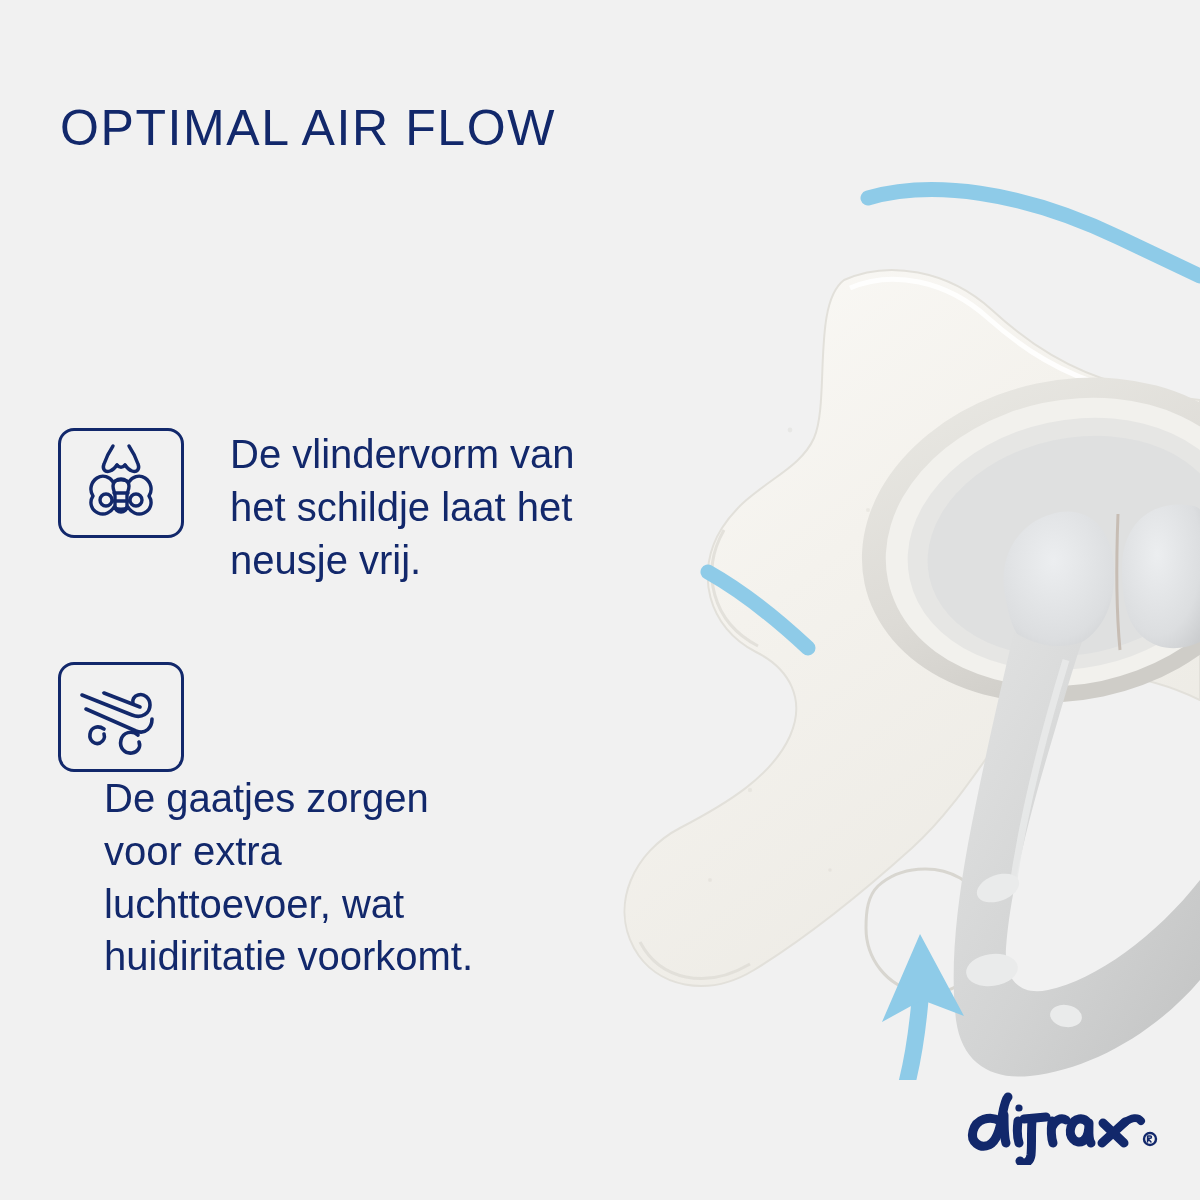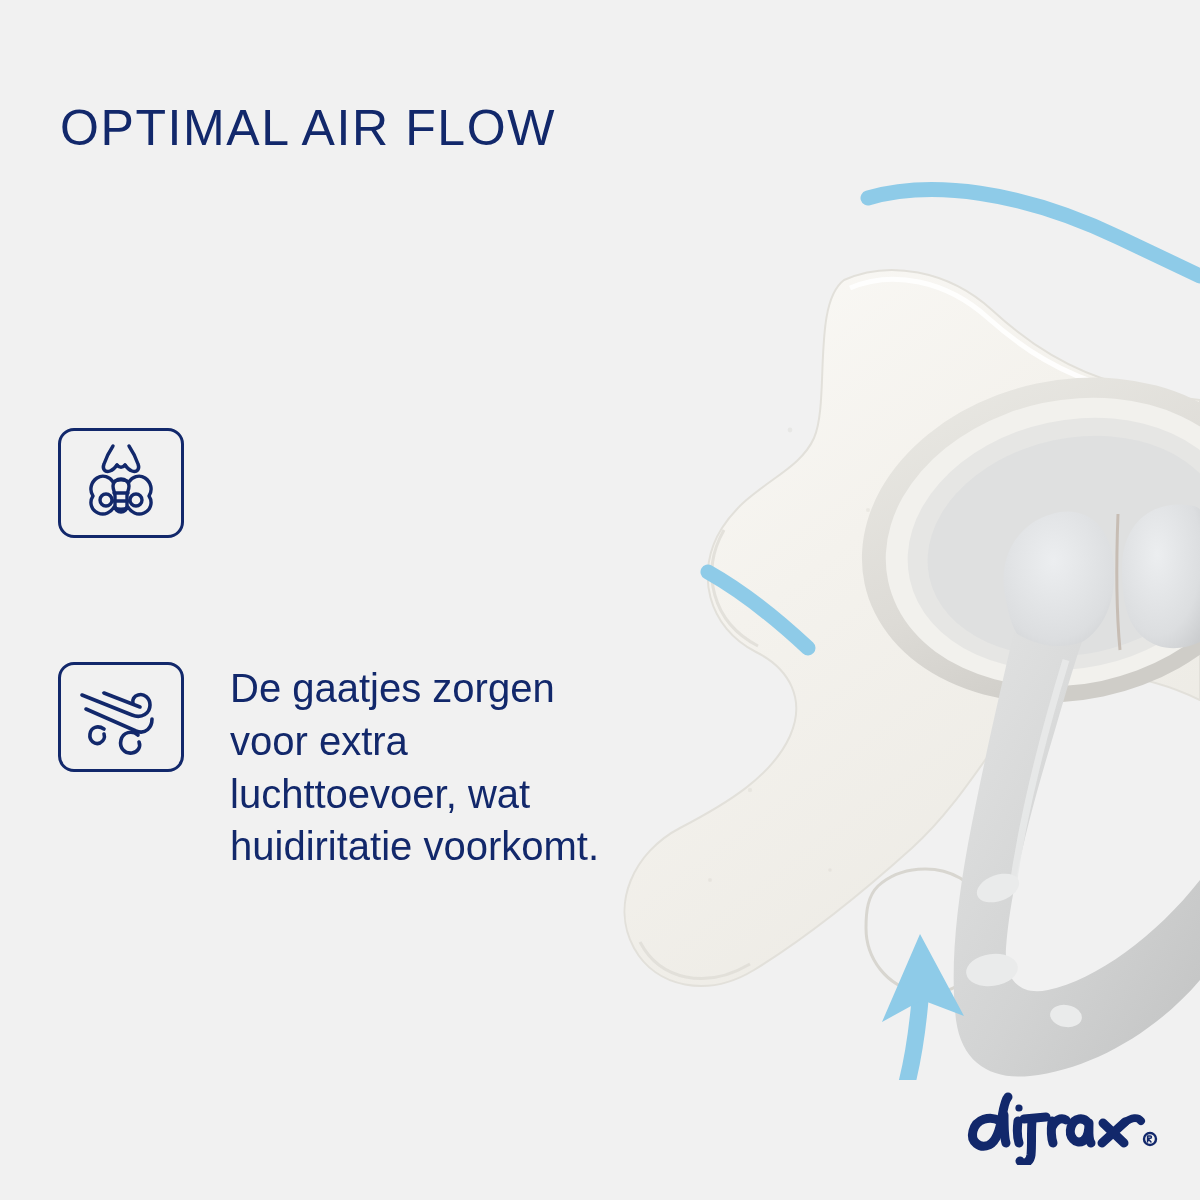--- a/index.html
+++ b/index.html
@@ -35,21 +35,21 @@
     line-height: 1.1;
   }
 
   
   .feature {
     position: absolute;
     display: flex;
     align-items: flex-start;
   }
   .feature-1 { left: 58px; top: 428px; }
-  .feature-2 { left: 58px; top: 662px; }
+  .feature-2 { left: 58px; top: 662px; flex-direction: column; }
 
   .icon-box {
     width: 126px;
     height: 110px;
     flex: 0 0 auto;
     border: 3px solid #12286b;
     border-radius: 16px;
     box-sizing: border-box;
     display: flex;
     align-items: center;
@@ -232,20 +232,21 @@
         <path d="M40 46 C40 42 44 39 48 39 C52 39 56 42 56 46
                  C56 50 54 52 54 56 L54 66 C54 70 51 72 48 72
                  C45 72 42 70 42 66 L42 56 C42 52 40 50 40 46 Z"></path>
         <path d="M41 53 L55 53"></path>
         <path d="M41 61 L55 61"></path>
 
         <circle cx="33" cy="60" r="6"></circle>
         <circle cx="63" cy="60" r="6"></circle>
       </svg>
     </div>
+    <div class="feature-text">De vlindervorm van het schildje laat het neusje vrij.</div>
   </div>
 
   <div class="feature feature-2">
     <div class="icon-box">
       <svg width="94" height="80" viewBox="0 0 94 80" fill="none" stroke="#12286b" stroke-width="3.6" stroke-linecap="round" stroke-linejoin="round">
         <path d="M8 18 L58 38 C68 42 76 36 76 28 C76 21 70 16 64 18 C60 19 58 23 59 26"></path>
         <path d="M30 16 L66 30"></path>
         <path d="M12 32 L62 54 C72 58 78 50 78 42"></path>
         <path d="M30 52 C24 48 17 50 16 57 C15 64 21 68 26 66 C30 64 31 60 30 57"></path>
         <path d="M64 58 C58 53 49 55 47 63 C45 71 51 77 58 76 C64 75 67 70 65 65"></path>

